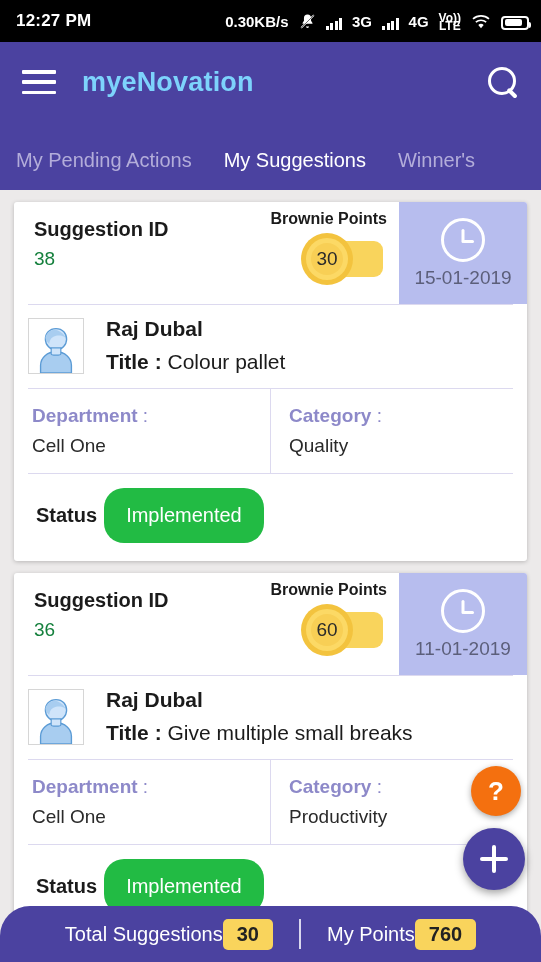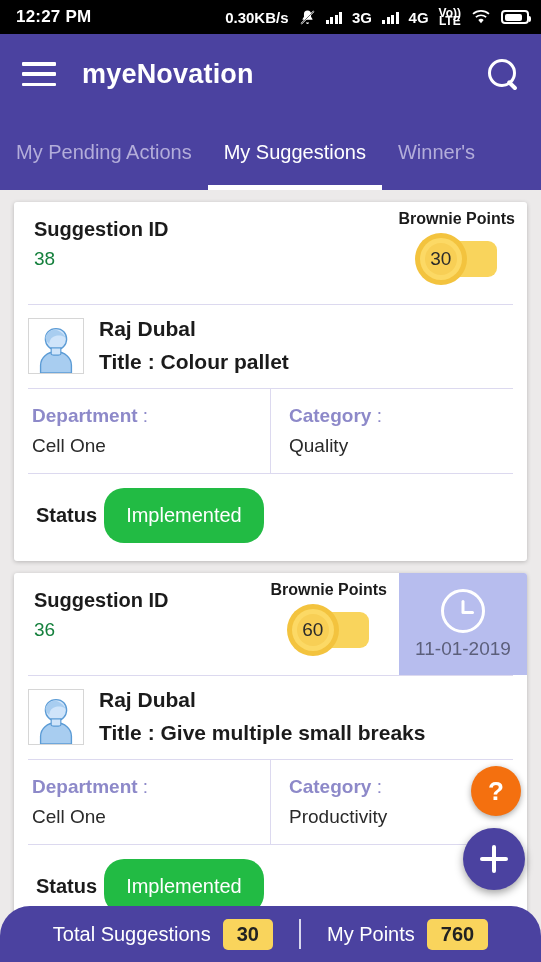--- a/index.html
+++ b/index.html
@@ -6,43 +6,43 @@
   html,body {
     width:541px; height:962px;
     font-family:"Liberation Sans", sans-serif;
     background:#eceaea;
     overflow:hidden;
   }
   .phone { position:relative; width:541px; height:962px; background:#eceaea; }
 
   
   .statusbar {
-    height:34px; background:#000; color:#fff;
+    height:42px; background:#000; color:#fff;
     display:flex; align-items:center; justify-content:space-between;
     padding:0 12px 0 16px;
   }
   .sb-time { font-size:17px; font-weight:bold; letter-spacing:.2px; }
-  .sb-right { display:flex; align-items:center; gap:10px; }
+  .sb-right { display:flex; align-items:flex-end; gap:10px; }
   .sb-rate { font-size:15px; font-weight:bold; }
   .sb-ico { display:flex; align-items:center; }
   .sb-txt { font-size:15px; font-weight:bold; }
   .volte { font-size:12px; font-weight:bold; line-height:8px; text-align:center; }
   .bars { display:flex; align-items:flex-end; gap:1.5px; height:13px; }
   .bars i { display:block; width:3px; background:#fff; }
   .bars i:nth-child(1){height:4px}.bars i:nth-child(2){height:6.5px}
   .bars i:nth-child(3){height:9px}.bars i:nth-child(4){height:12px}
   .batt { width:28px; height:14px; border:2px solid #fff; border-radius:4px; position:relative; }
   .batt::after{content:"";position:absolute;right:-4px;top:4px;width:2px;height:6px;background:#fff;border-radius:0 2px 2px 0;}
   .batt i{position:absolute;left:1.5px;top:1.5px;bottom:1.5px;width:72%;background:#fff;border-radius:2px;}
 
   
   .appbar { height:80px; background:#4b42a0; display:flex; align-items:center; padding:0 22px; }
   .hamburger { width:34px; height:24px; display:flex; flex-direction:column; justify-content:space-between; cursor:pointer; }
   .hamburger span { display:block; height:3.5px; background:#fff; border-radius:1px; }
-  .app-title { color:#ffffff; font-size:27px; font-weight:bold; margin-left:26px; letter-spacing:.2px; }
+  .app-title { color:#7dd3fc; font-size:27px; font-weight:bold; margin-left:26px; letter-spacing:.2px; }
   .spacer { flex:1; }
   .search-icon { width:34px; height:34px; position:relative; cursor:pointer; }
   .search-icon::before{content:"";position:absolute;left:3px;top:2px;width:22px;height:22px;border:3.5px solid #fff;border-radius:50%;}
   .search-icon::after{content:"";position:absolute;left:23px;top:22px;width:12px;height:3.5px;background:#fff;border-radius:2px;transform:rotate(45deg);transform-origin:left center;}
 
   
   .tabs { height:76px; background:#4b42a0; display:flex; align-items:stretch; position:relative; overflow:hidden; }
   .tab { display:flex; align-items:center; justify-content:center; padding:0 16px; white-space:nowrap;
          color:#b3adda; font-size:20px; position:relative; cursor:pointer; }
   .tab.active { color:#fff; font-weight:normal; }
@@ -52,41 +52,41 @@
   
   .content { position:absolute; left:0; right:0; top:190px; bottom:0; background:#eceaea; }
 
   .card { background:#fff; margin:12px 14px 4px 14px; border-radius:3px;
           box-shadow:0 1px 4px rgba(0,0,0,.22); overflow:hidden; position:relative; }
 
   .row-top { display:flex; min-height:102px; }
   .sid { padding:16px 0 0 20px; flex:1; }
   .sid-label { font-size:20px; font-weight:bold; color:#1b1b1b; }
   .sid-value { font-size:19px; color:#15803d; margin-top:7px; }
-  .bp { padding:8px 12px 0 0; display:flex; flex-direction:column; align-items:center; }
+  .bp { padding:8px 12px 0 0; display:flex; flex-direction:column; align-items:flex-end; }
   .bp-label { font-size:16px; font-weight:bold; color:#1b1b1b; white-space:nowrap; }
   .badge-wrap { position:relative; width:88px; height:54px; margin-top:4px; }
   .ribbon { position:absolute; left:34px; top:9px; width:50px; height:36px; background:#f9d45c; border-radius:9px; }
   .medal { position:absolute; left:0; top:0; width:56px; height:54px; }
   .medal-num { position:absolute; left:0; top:0; width:56px; height:54px; display:flex; align-items:center; justify-content:center;
                font-size:19px; color:#2b2b2b; }
   .datebox { width:128px; background:#b7bdee; display:flex; flex-direction:column; align-items:center; justify-content:center; gap:5px; }
   .clock { width:44px; height:44px; border:3.5px solid #fff; border-radius:50%; position:relative; }
   .clock::before{content:"";position:absolute;left:50%;top:8px;width:3px;height:14px;background:#fff;transform:translateX(-50%);border-radius:2px;}
   .clock::after{content:"";position:absolute;left:50%;top:19px;width:11px;height:3px;background:#fff;border-radius:2px;}
   .date-txt { font-size:19px; color:#5c5f7a; }
 
   .divline { height:1px; background:#dcd9ef; margin:0 14px; }
 
-  .row-user { display:flex; align-items:center; padding:12px 14px 14px 14px; gap:15px; }
+  .row-user { display:flex; align-items:center; padding:12px 14px 14px 14px; gap:22px; }
   .avatar { width:56px; height:56px; border:1px solid #d6d6d6; background:#fff; flex:none; }
   .uname { font-size:21px; font-weight:bold; color:#1b1b1b; }
   .utitle { font-size:21px; color:#1b1b1b; margin-top:9px; }
   .utitle b { font-weight:bold; }
-  .utitle span { font-weight:bold; }
+  .utitle span { font-weight:normal; }
 
   .row-meta { display:flex; }
   .meta-cell { flex:1; padding:16px 0 16px 18px; }
   .meta-cell + .meta-cell { border-left:1px solid #dcd9ef; padding-left:18px; }
   .meta-label { font-size:19px; color:#8d89c9; font-weight:bold; }
   .meta-label em { font-style:normal; font-weight:normal; color:#8d89c9; }
   .meta-value { font-size:19px; color:#2a2a2a; margin-top:8px; }
 
   .row-status { display:flex; align-items:center; gap:7px; padding:14px 0 18px 22px; }
   .status-label { font-size:20px; font-weight:bold; color:#1b1b1b; }
@@ -99,21 +99,21 @@
   .fab-add { position:absolute; right:16px; top:828px; width:62px; height:62px; border-radius:50%;
              background:#4b42a0; display:flex; align-items:center; justify-content:center;
              box-shadow:0 3px 8px rgba(0,0,0,.38); cursor:pointer; z-index:5; }
   .fab-add::before{content:"";position:absolute;width:28px;height:3.5px;background:#fff;border-radius:2px;}
   .fab-add::after{content:"";position:absolute;width:3.5px;height:28px;background:#fff;border-radius:2px;}
 
   
   .bottombar { position:absolute; left:0; right:0; bottom:0; height:56px; background:#4b42a0;
                border-top-left-radius:30px; border-top-right-radius:30px;
                display:flex; align-items:center; justify-content:center; gap:0; z-index:6; }
-  .bb-group { display:flex; align-items:center; gap:12px; padding:0 26px; }
+  .bb-group { display:flex; align-items:center; padding:0 26px; }
   .bb-label { color:#fff; font-size:20px; }
   .bb-chip { background:#f9d45c; color:#222; font-size:20px; font-weight:bold; padding:4px 14px; border-radius:5px; }
   .bb-sep { width:2px; height:30px; background:#d9d7ee; }
 </style>
 </head>
 <body>
 
 <div class="phone">
 
   <div class="statusbar">
@@ -193,20 +193,24 @@
           <div class="bp-label">Brownie Points</div>
           <div class="badge-wrap">
             <div class="ribbon"></div>
             <svg class="medal" viewBox="0 0 56 54">
               <circle cx="28" cy="27" r="26" fill="#f3c33e"></circle>
               <circle cx="28" cy="27" r="21" fill="#fcd965"></circle>
               <circle cx="28" cy="27" r="16" fill="#f8cf55"></circle>
             </svg>
             <div class="medal-num">30</div>
           </div>
+        </div>
+        <div class="datebox">
+          <div class="clock"></div>
+          <div class="date-txt">15-01-2019</div>
         </div>
       </div>
       <div class="divline"></div>
       <div class="row-user">
         <svg class="avatar" viewBox="0 0 56 56">
           <rect width="56" height="56" fill="#fff"></rect>
           <path d="M28 10c-7 0-11 5-11 11 0 6 5 11 11 11s11-5 11-11c0-6-4-11-11-11z" fill="#cfe4fa" stroke="#5b9bd5" stroke-width="1.4"></path>
           <path d="M17 19c2-7 9-9 13-7 4 2 7 4 8 8 0-1-3-3-7-3s-8 2-9 5c-1 2-1 4-1 4-2-2-4-4-4-7z" fill="#a8cdf0"></path>
           <path d="M28 34c-9 0-16 6-16 14v8h32v-8c0-8-7-14-16-14z" fill="#a8cdf0" stroke="#5b9bd5" stroke-width="1.4"></path>
           <path d="M23 30h10v6c0 2-10 2-10 0z" fill="#cfe4fa" stroke="#5b9bd5" stroke-width="1.2"></path>

